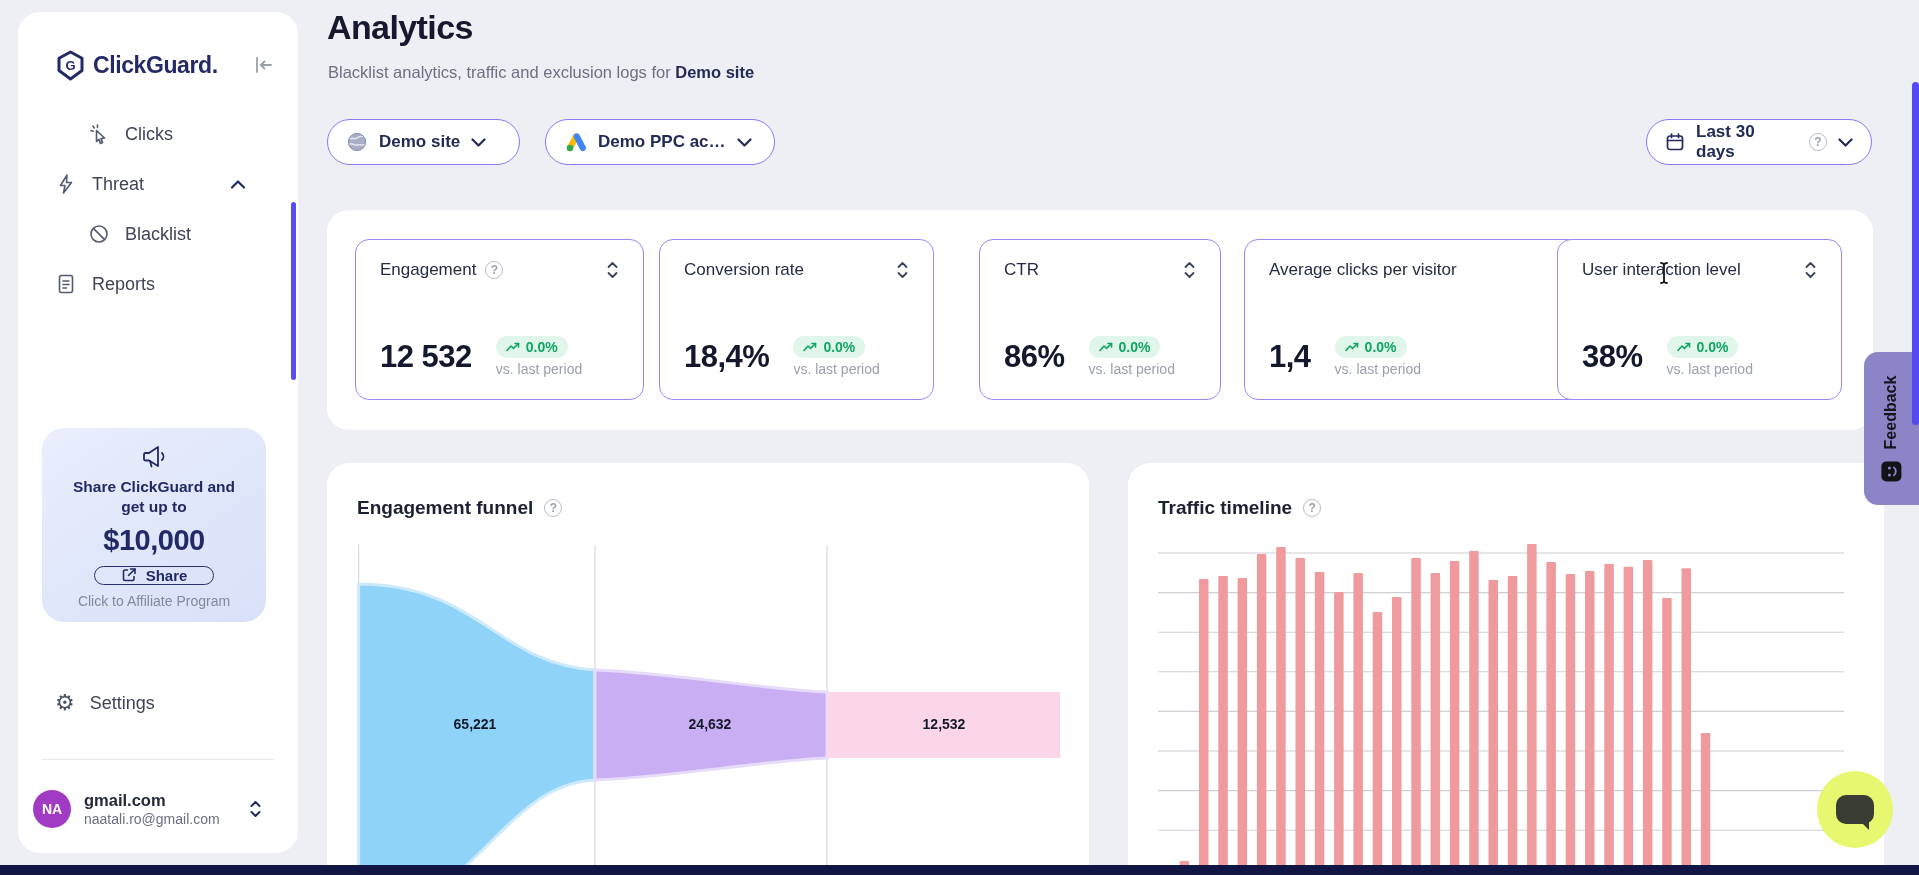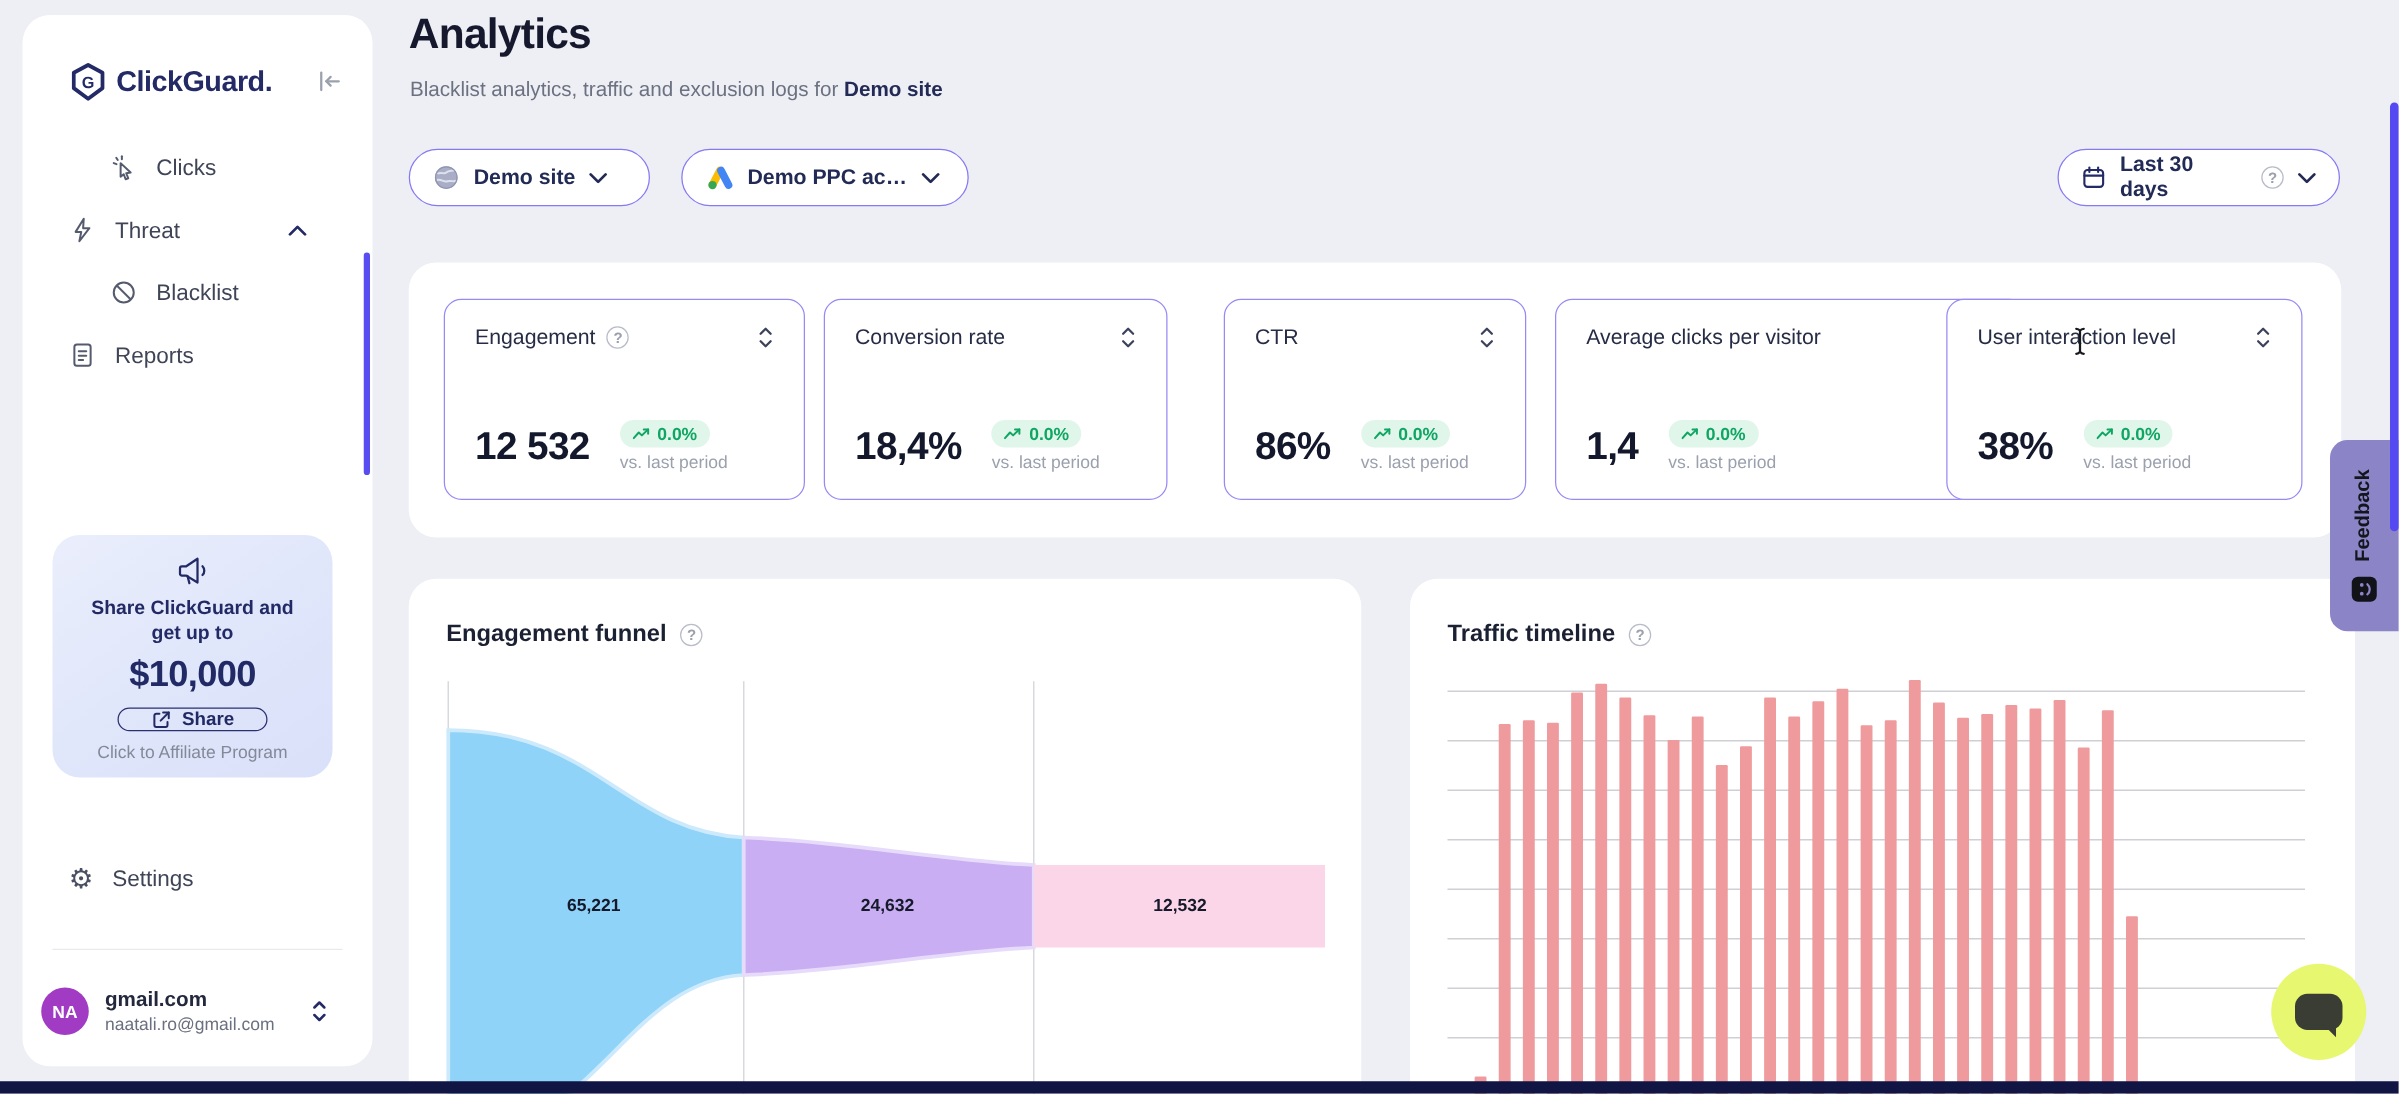--- a/index.html
+++ b/index.html
@@ -18,21 +18,21 @@
   .nav{position:absolute;top:97px;left:0;right:0}
   .nav-item{height:50px;display:flex;align-items:center;gap:15px;padding-left:37px;font-size:18px;color:#3f4457;font-weight:500;cursor:pointer}
   .nav-item.sub{padding-left:70px}
   .nav-chevron{margin-left:auto;margin-right:52px}
   .indicator-bar{position:absolute;right:2px;top:190px;width:5px;height:178px;background:#584df0;border-radius:3px}
   .promo{position:absolute;left:24px;top:416px;width:224px;height:194px;border-radius:22px;
     background:linear-gradient(145deg,#eaeefc 0%,#dde4fa 70%,#d9e0f9 100%);
     display:flex;flex-direction:column;align-items:center;padding:15px 10px;box-sizing:border-box;color:#222a66;cursor:pointer}
   .promo-lines{font-size:15.5px;font-weight:600;line-height:20px;text-align:center;margin-top:6px}
   .promo-amount{font-size:29px;font-weight:700;margin:7px 0 9px;letter-spacing:-.5px}
-  .share-btn{display:flex;align-items:center;gap:9px;border:1.3px solid #2a3170;border-radius:17px;height:34px;padding:0 26px;
+  .share-btn{display:flex;gap:9px;border:1.3px solid #2a3170;border-radius:17px;height:34px;padding:0 26px;
     font-size:15px;font-weight:600;color:#222a66;background:transparent;cursor:pointer}
   .affiliate{font-size:14px;color:#84899a;margin-top:8px}
   .settings-row{position:absolute;top:666px;left:0;right:0;height:50px;display:flex;align-items:center;gap:15px;padding-left:37px;
     font-size:18px;color:#3f4457;font-weight:500;cursor:pointer}
   .gear-glyph{font-size:22px;color:#4a4f63;line-height:1}
   .side-divider{position:absolute;left:24px;right:24px;top:747px;height:1px;background:#e8e9ee}
   .user-row{position:absolute;left:15px;right:14px;top:766px;height:62px;display:flex;align-items:center;cursor:pointer}
   .avatar{width:38px;height:38px;border-radius:50%;background:#a13bc4;color:#fff;font-size:14px;font-weight:600;
     display:flex;align-items:center;justify-content:center;flex:0 0 38px}
   .user-texts{margin-left:13px;line-height:1.25}

